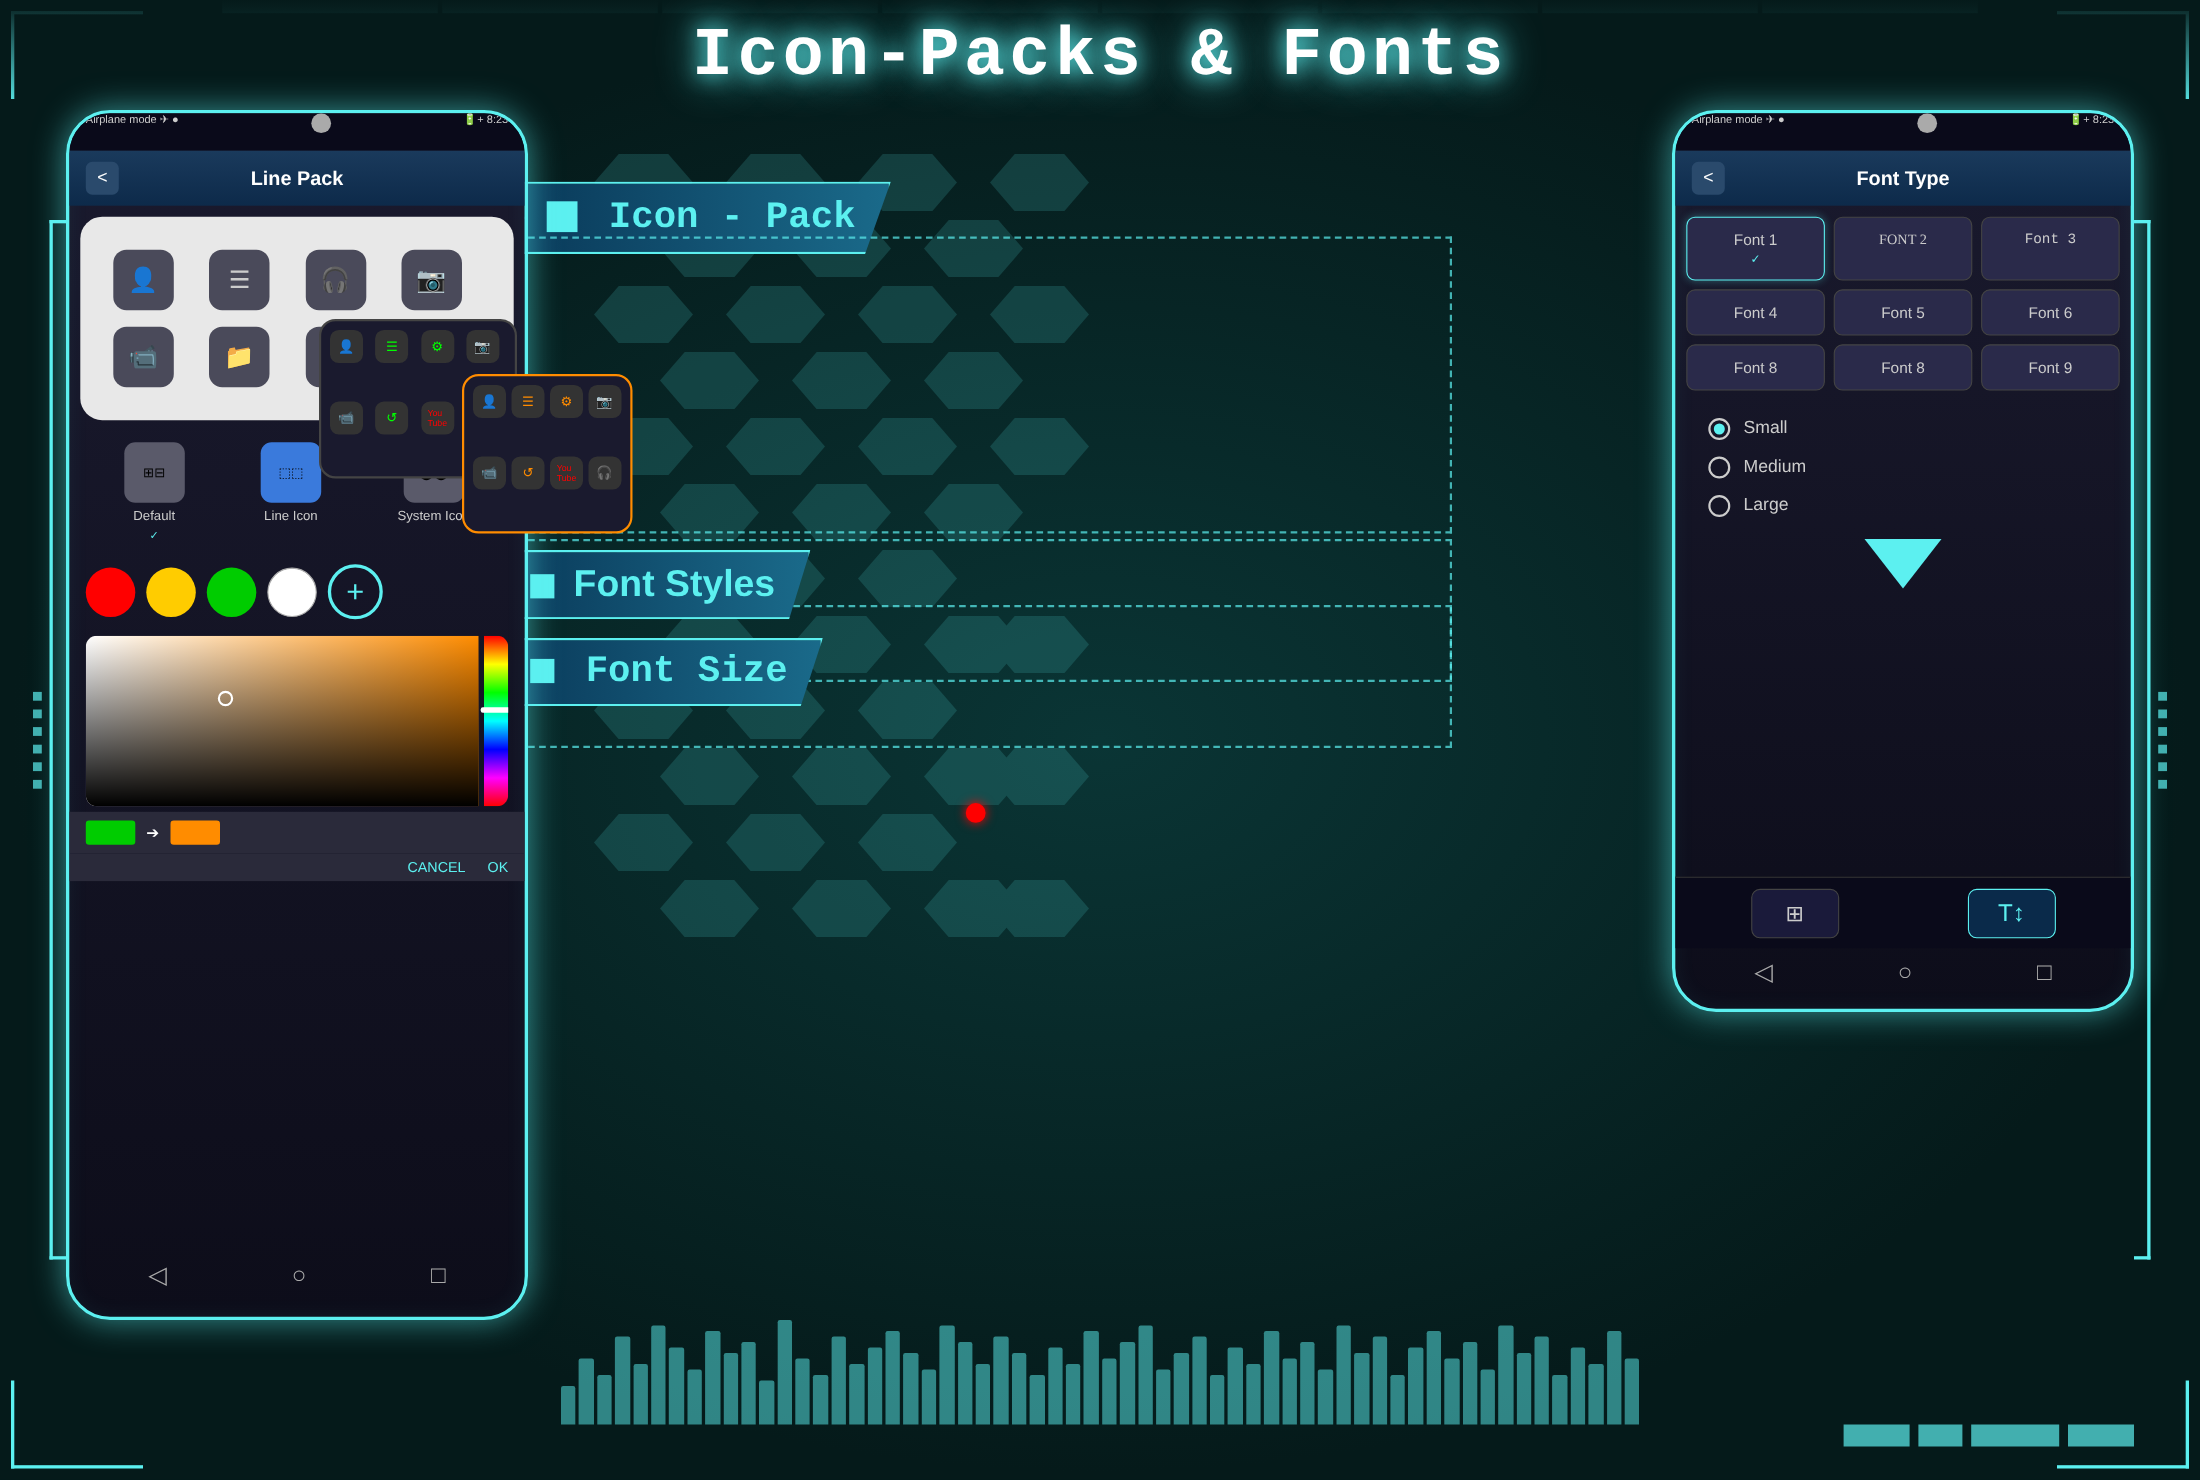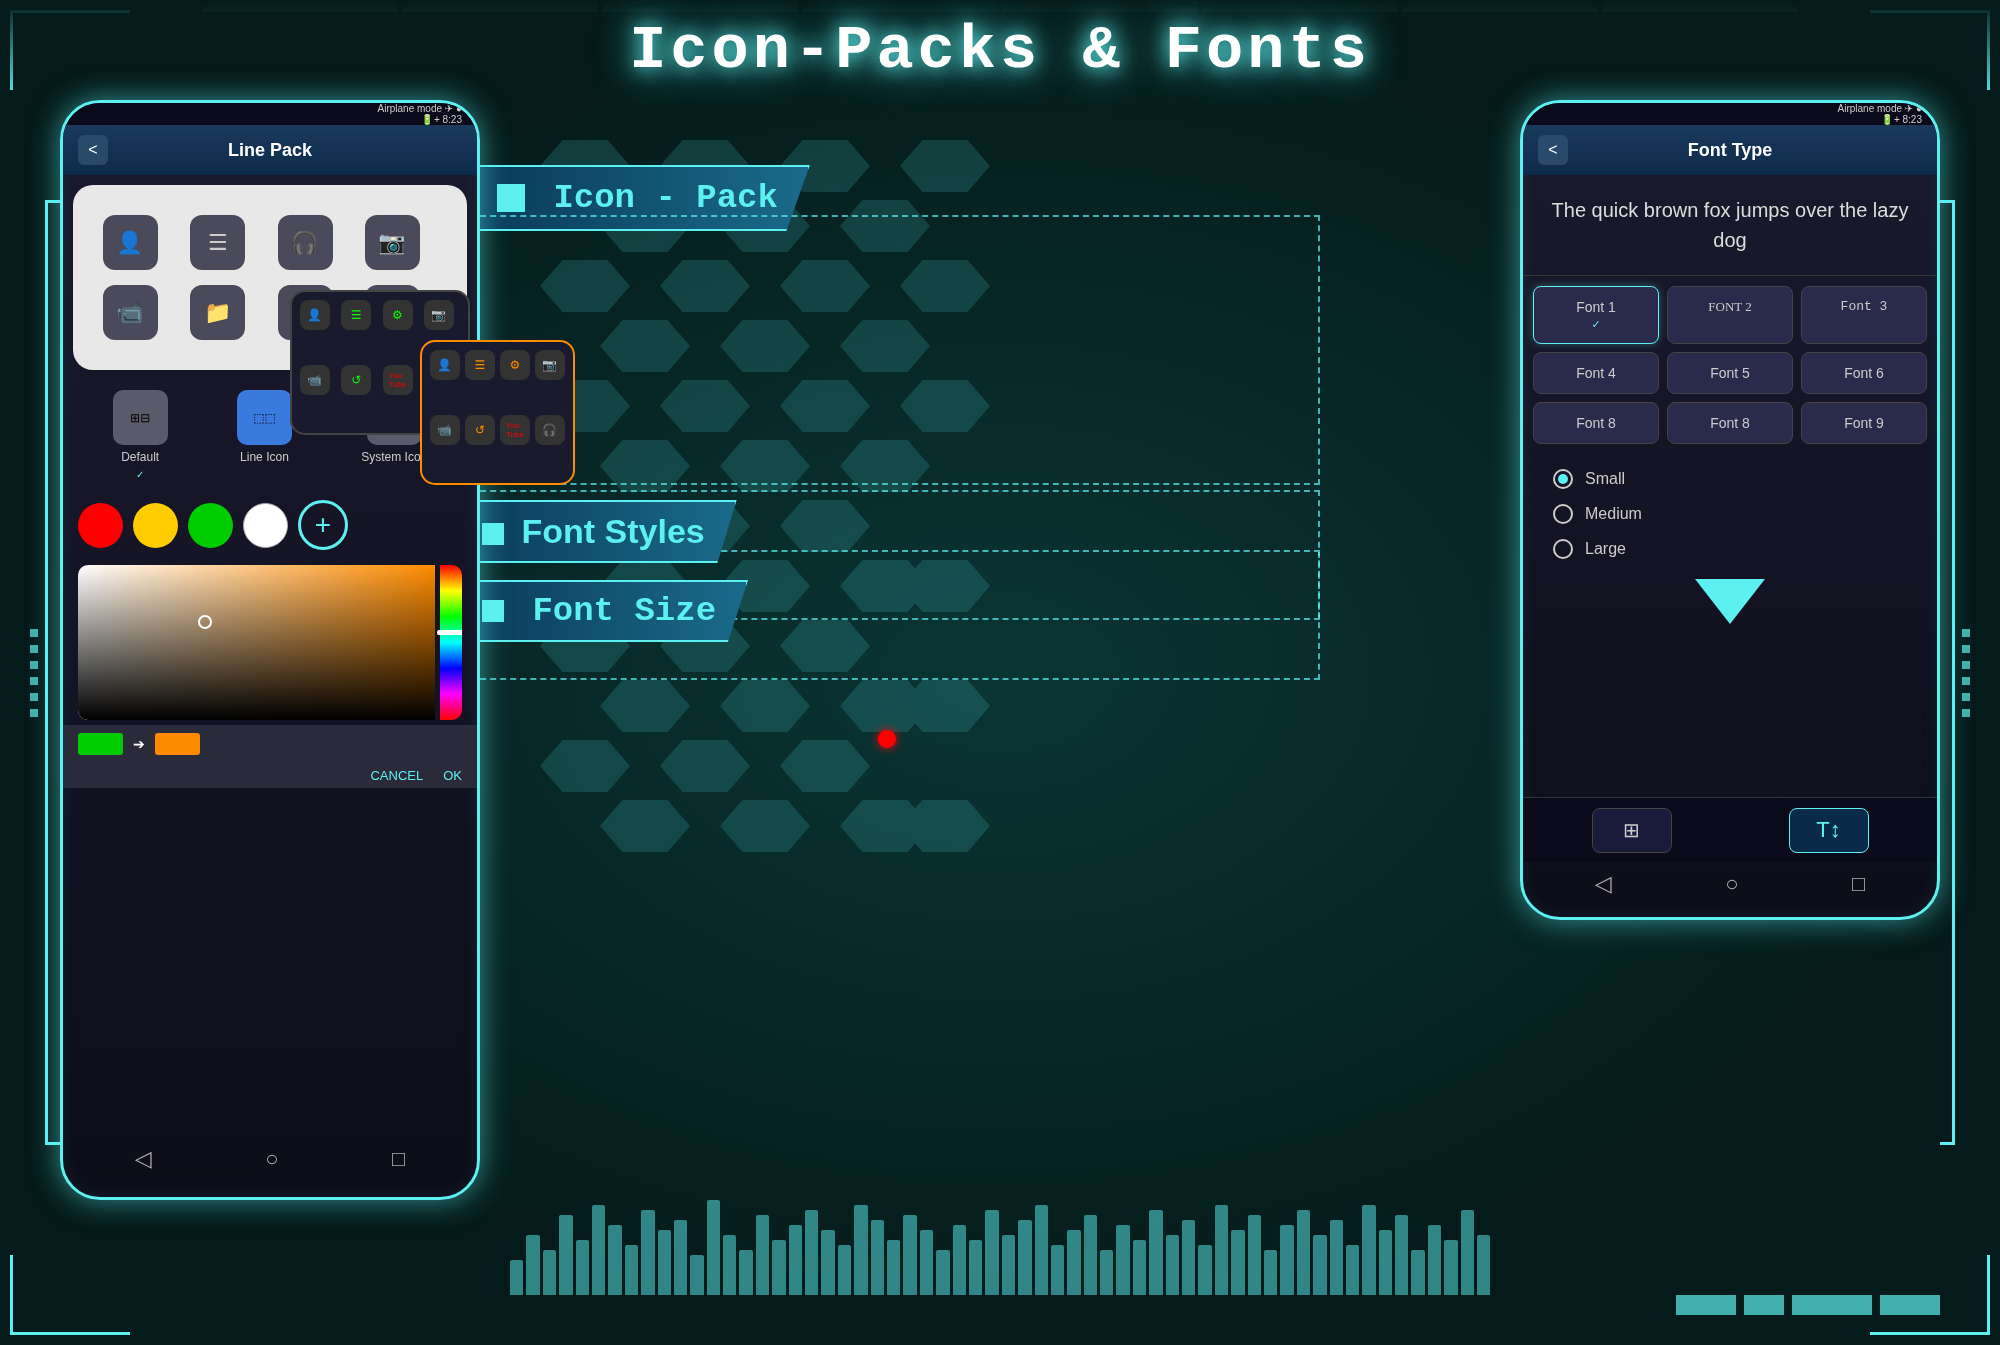--- a/index.html
+++ b/index.html
@@ -74,29 +74,28 @@
       width: 420px;
       height: 1100px;
       background: linear-gradient(180deg, #1a1a2e 0%, #0d0d1a 100%);
       border-radius: 40px;
       border: 3px solid #5cf0f0;
       box-shadow: 0 0 30px #5cf0f090, inset 0 0 20px #5cf0f010;
       overflow: hidden;
     }
 
     .phone-status-bar {
-      height: 22px;
+      height: 34px;
       background: #0a0a1a;
       display: flex;
-      align-items: flex-end;
+      align-items: flex-start;
       justify-content: space-between;
       padding: 0 15px;
       font-size: 11px;
       color: #ccc;
-      flex-direction: column;
     }
 
     .phone-header {
       height: 50px;
       background: linear-gradient(180deg, #1a3a5c 0%, #0d2a4a 100%);
       display: flex;
       align-items: center;
       padding: 0 15px;
       gap: 10px;
     }
@@ -838,21 +837,20 @@
     <span style="font-size:10px;">🔋+ 8:23</span>
   </div>
 
   <div class="phone-header">
     <div class="back-btn">
       <span>&lt;</span>
     </div>
     <div class="header-title">Font Type</div>
   </div>
 
-  <div class="font-preview">The quick brown fox jumps over the lazy dog</div>
 
   <div class="font-grid">
     <div class="font-item selected">
       <span>Font 1</span><br>
       <span class="font-checkmark">✓</span>
     </div>
     <div class="font-item" style="font-family:serif;font-size:13px;">
       <span>FONT 2</span>
     </div>
     <div class="font-item" style="font-family:'Courier New';font-size:13px;">

